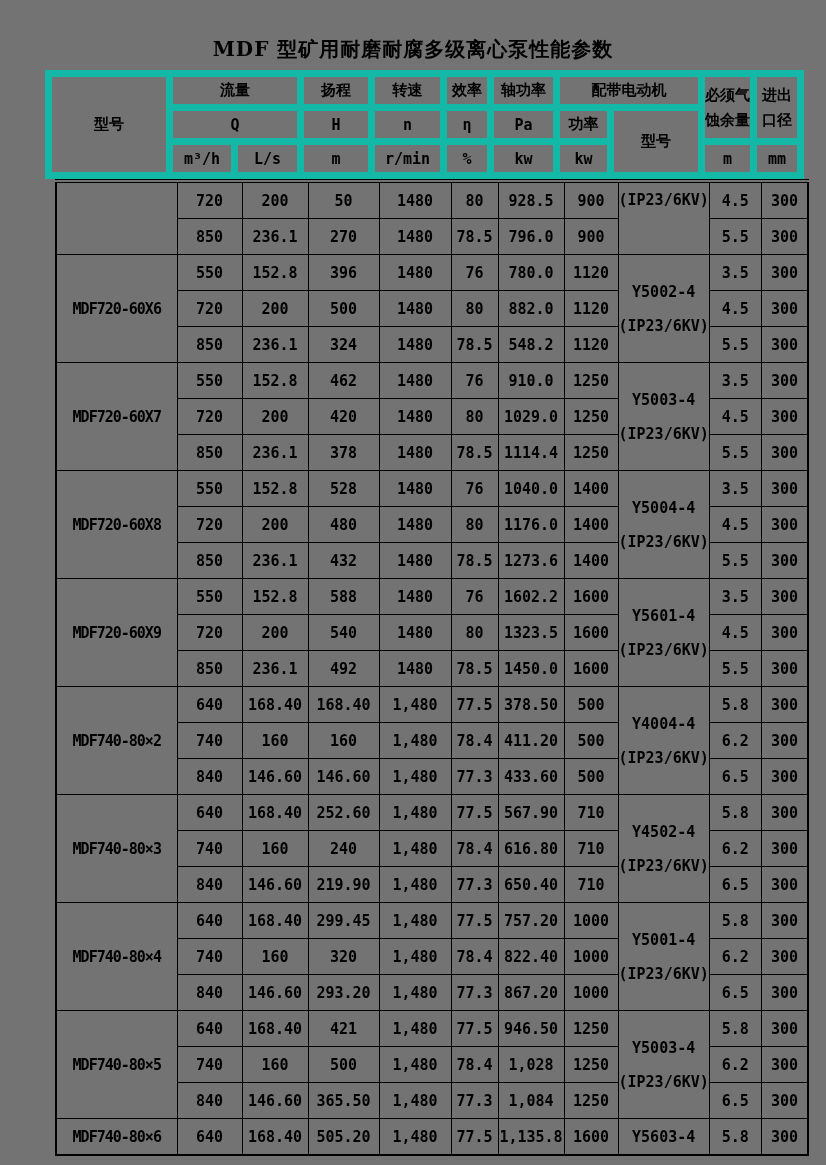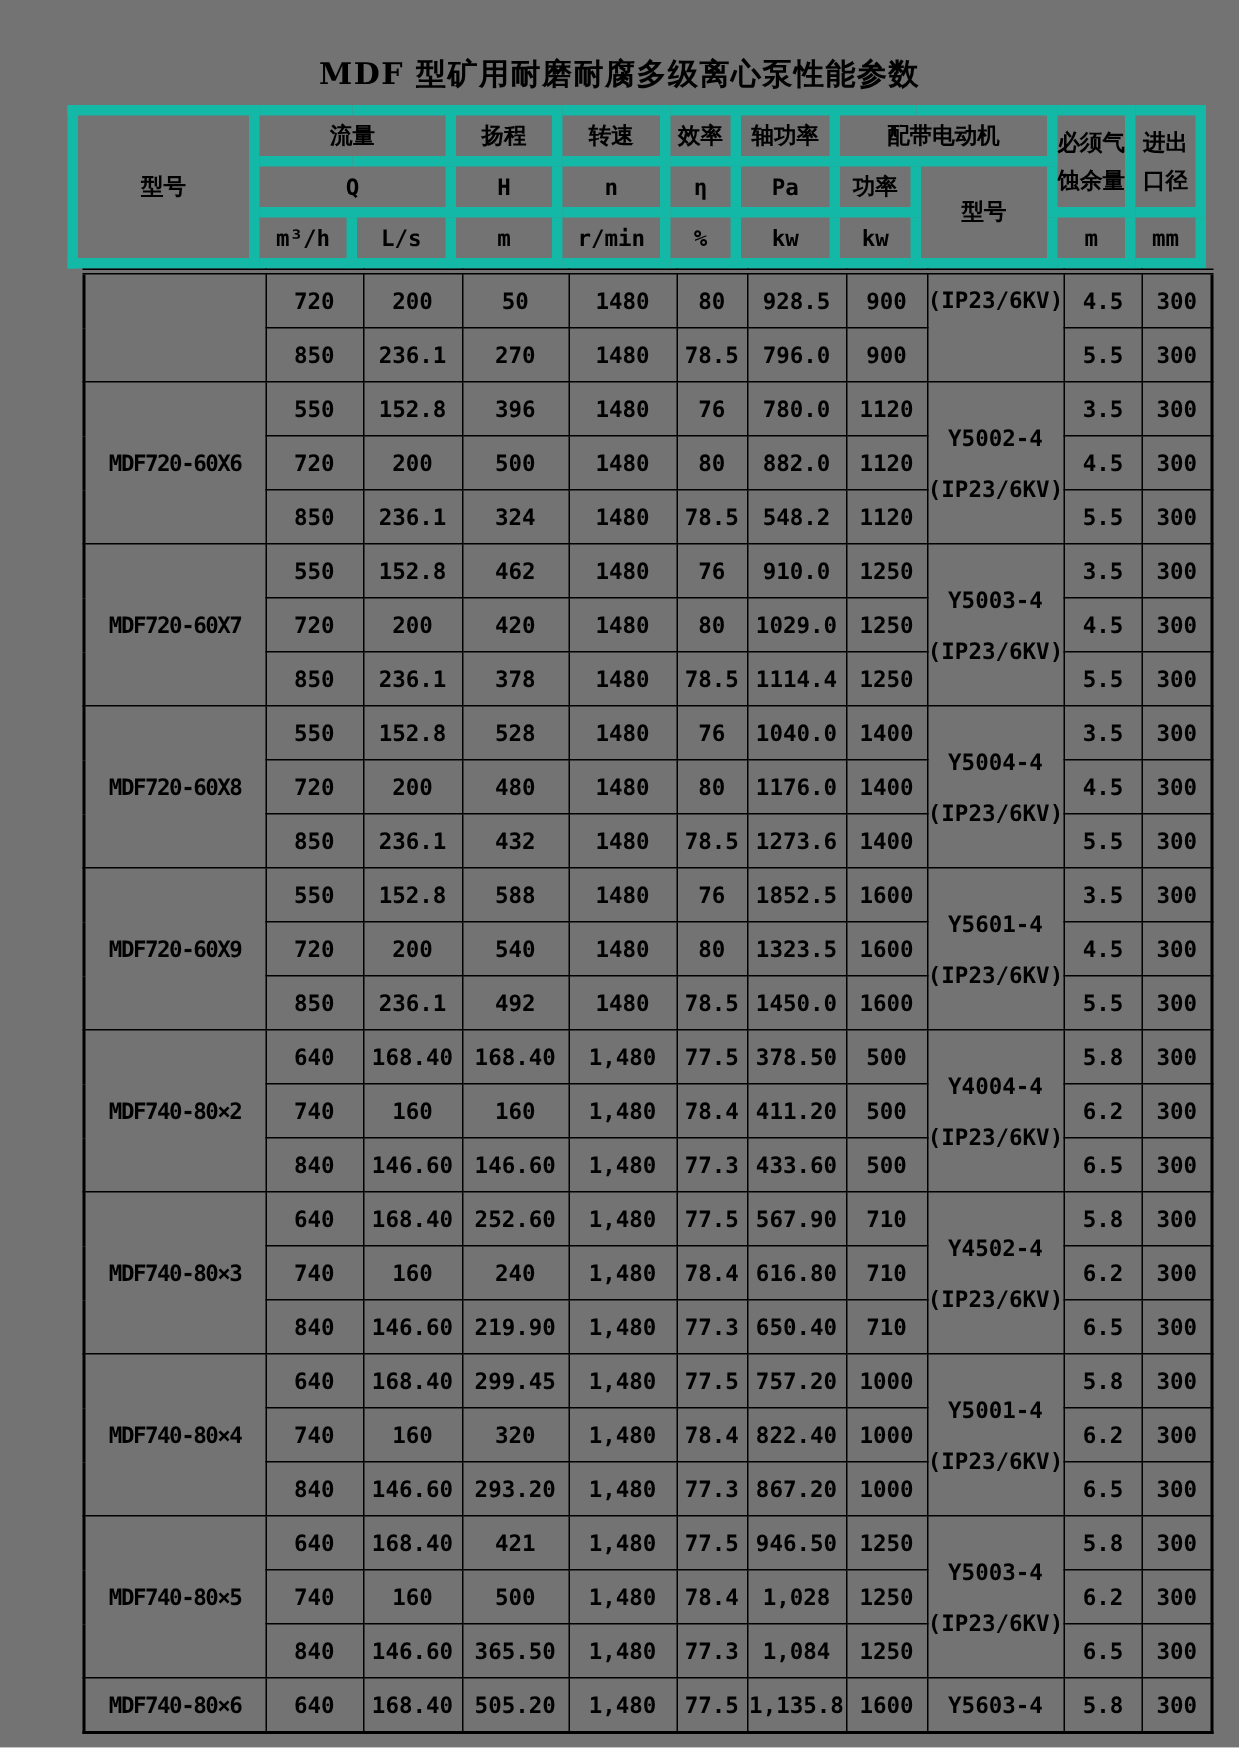--- a/index.html
+++ b/index.html
@@ -283,21 +283,21 @@
           <td>5.5</td>
           <td>300</td>
         </tr>
         <tr>
           <td rowspan="3" class="model-cell">MDF720-60X9</td>
           <td>550</td>
           <td>152.8</td>
           <td>588</td>
           <td>1480</td>
           <td>76</td>
-          <td>1852.5</td>
+          <td>1602.2</td>
           <td>1600</td>
           <td rowspan="3" class="motor-cell">
             <div>Y5601-4</div>
             <div>(IP23/6KV)</div>
           </td>
           <td>3.5</td>
           <td>300</td>
         </tr>
         <tr>
           <td>720</td>

